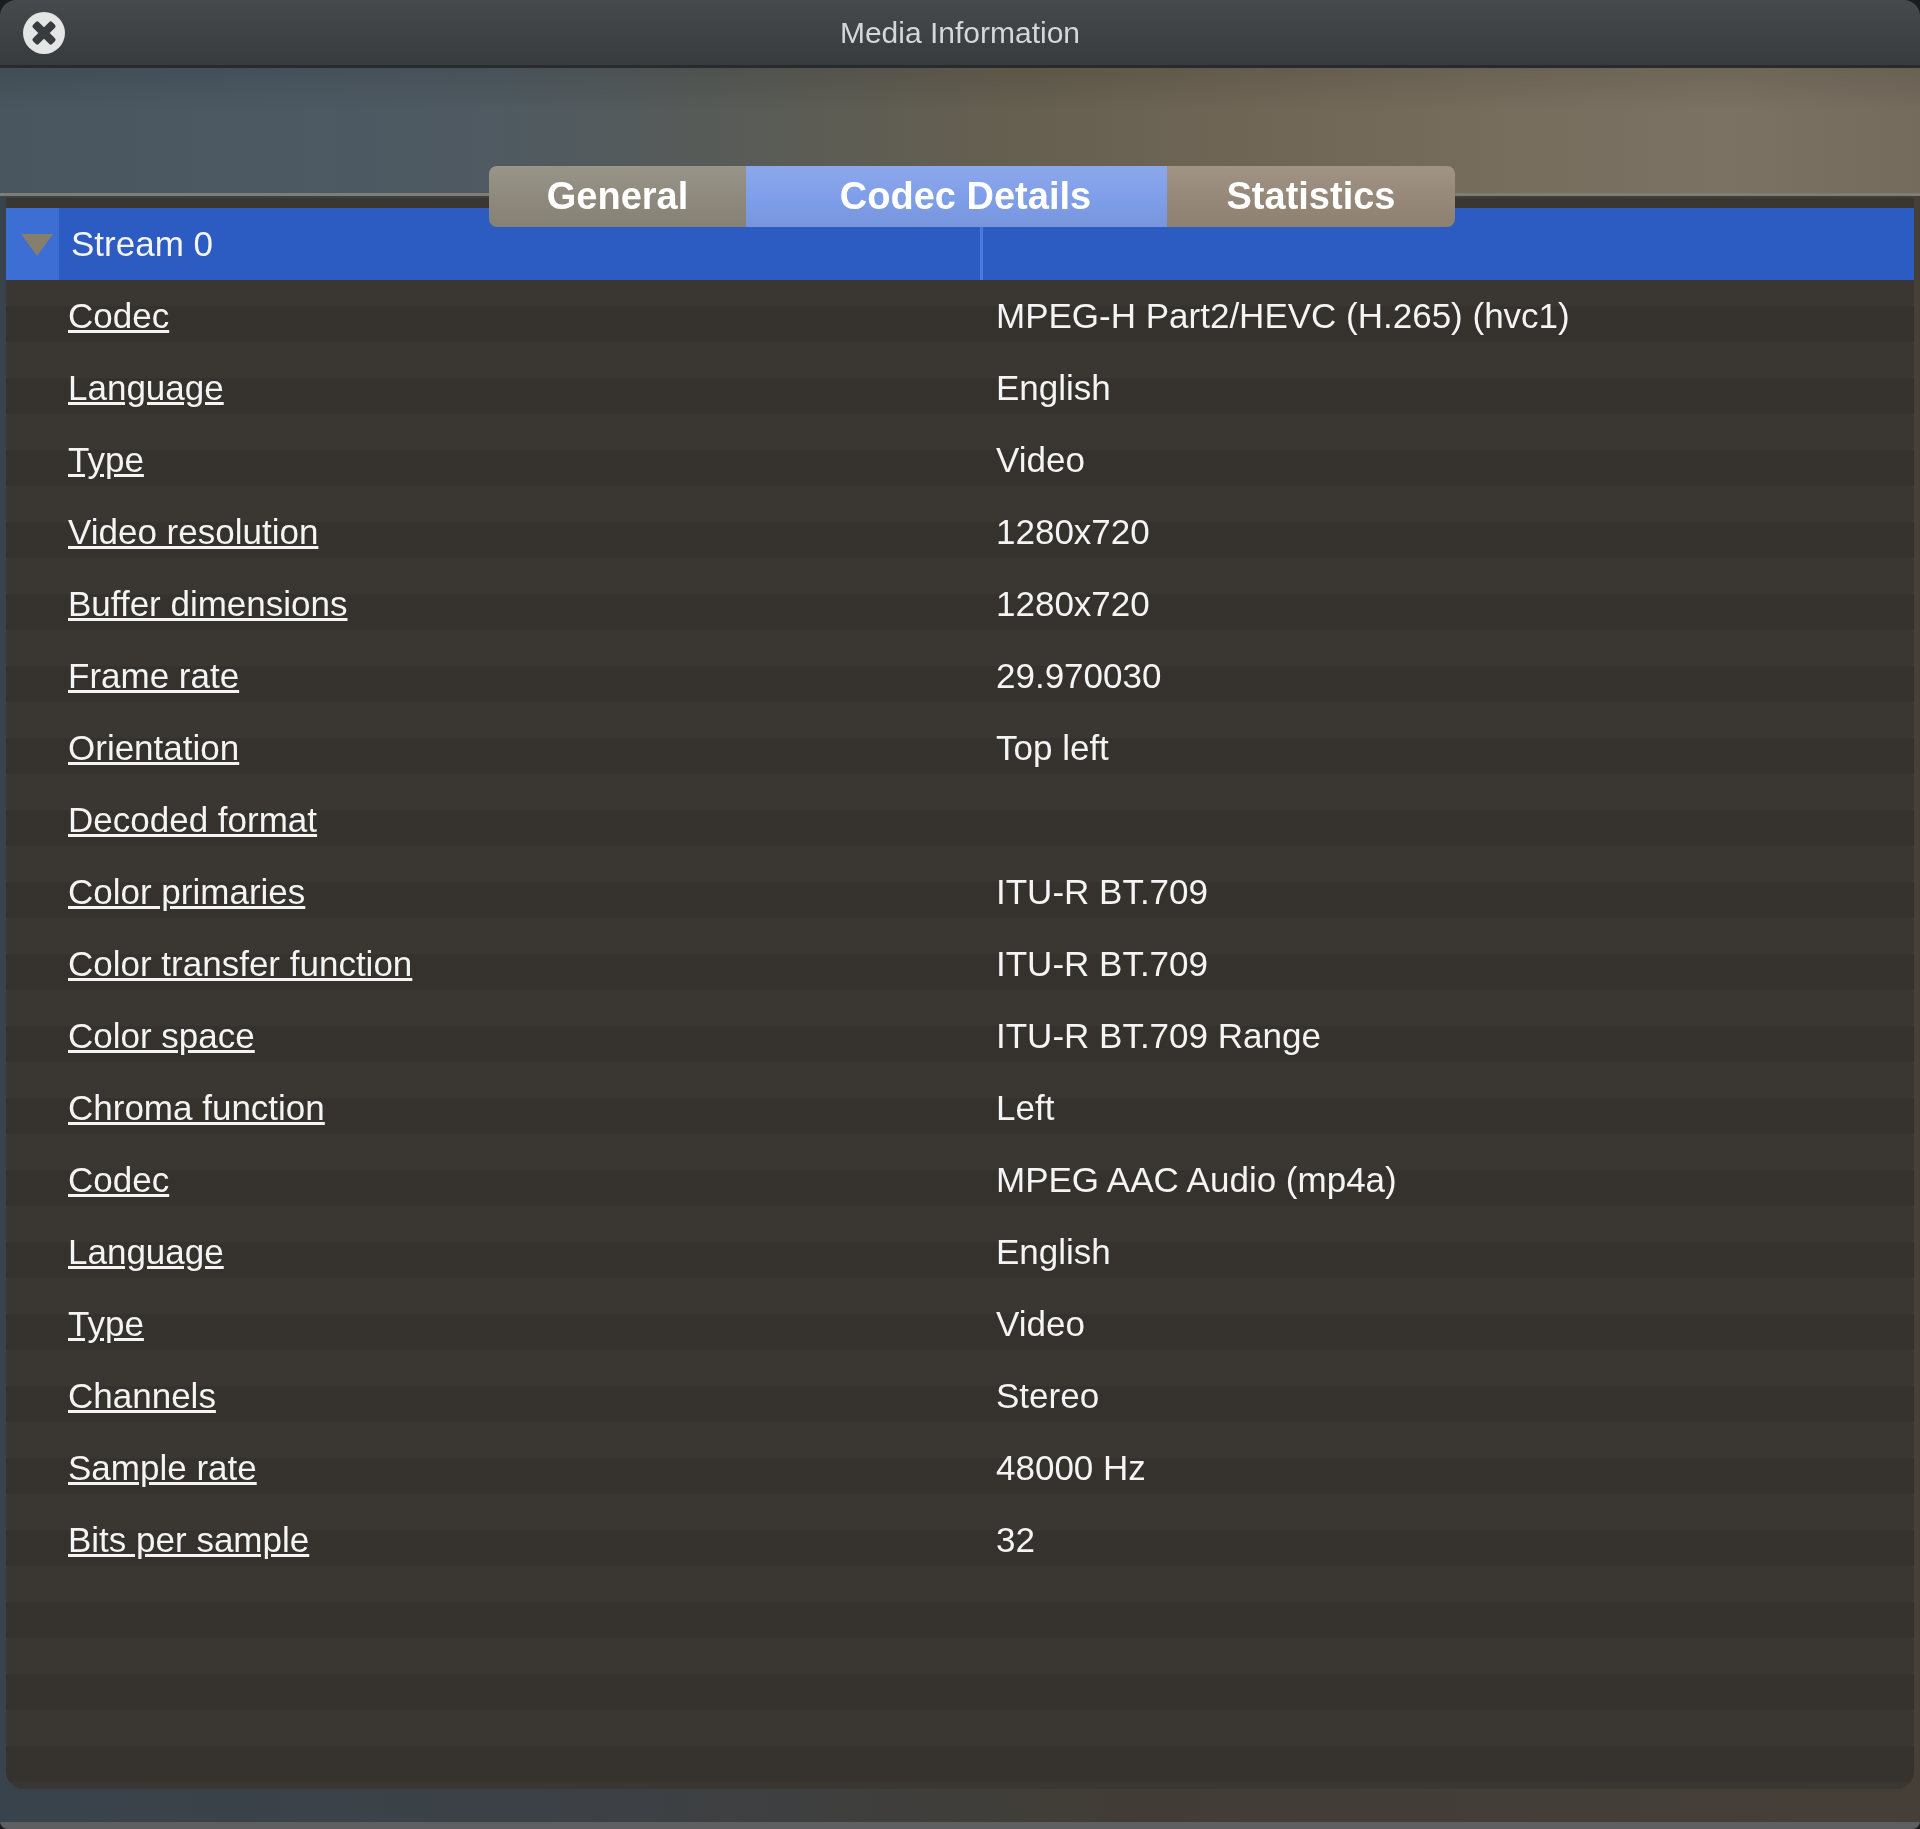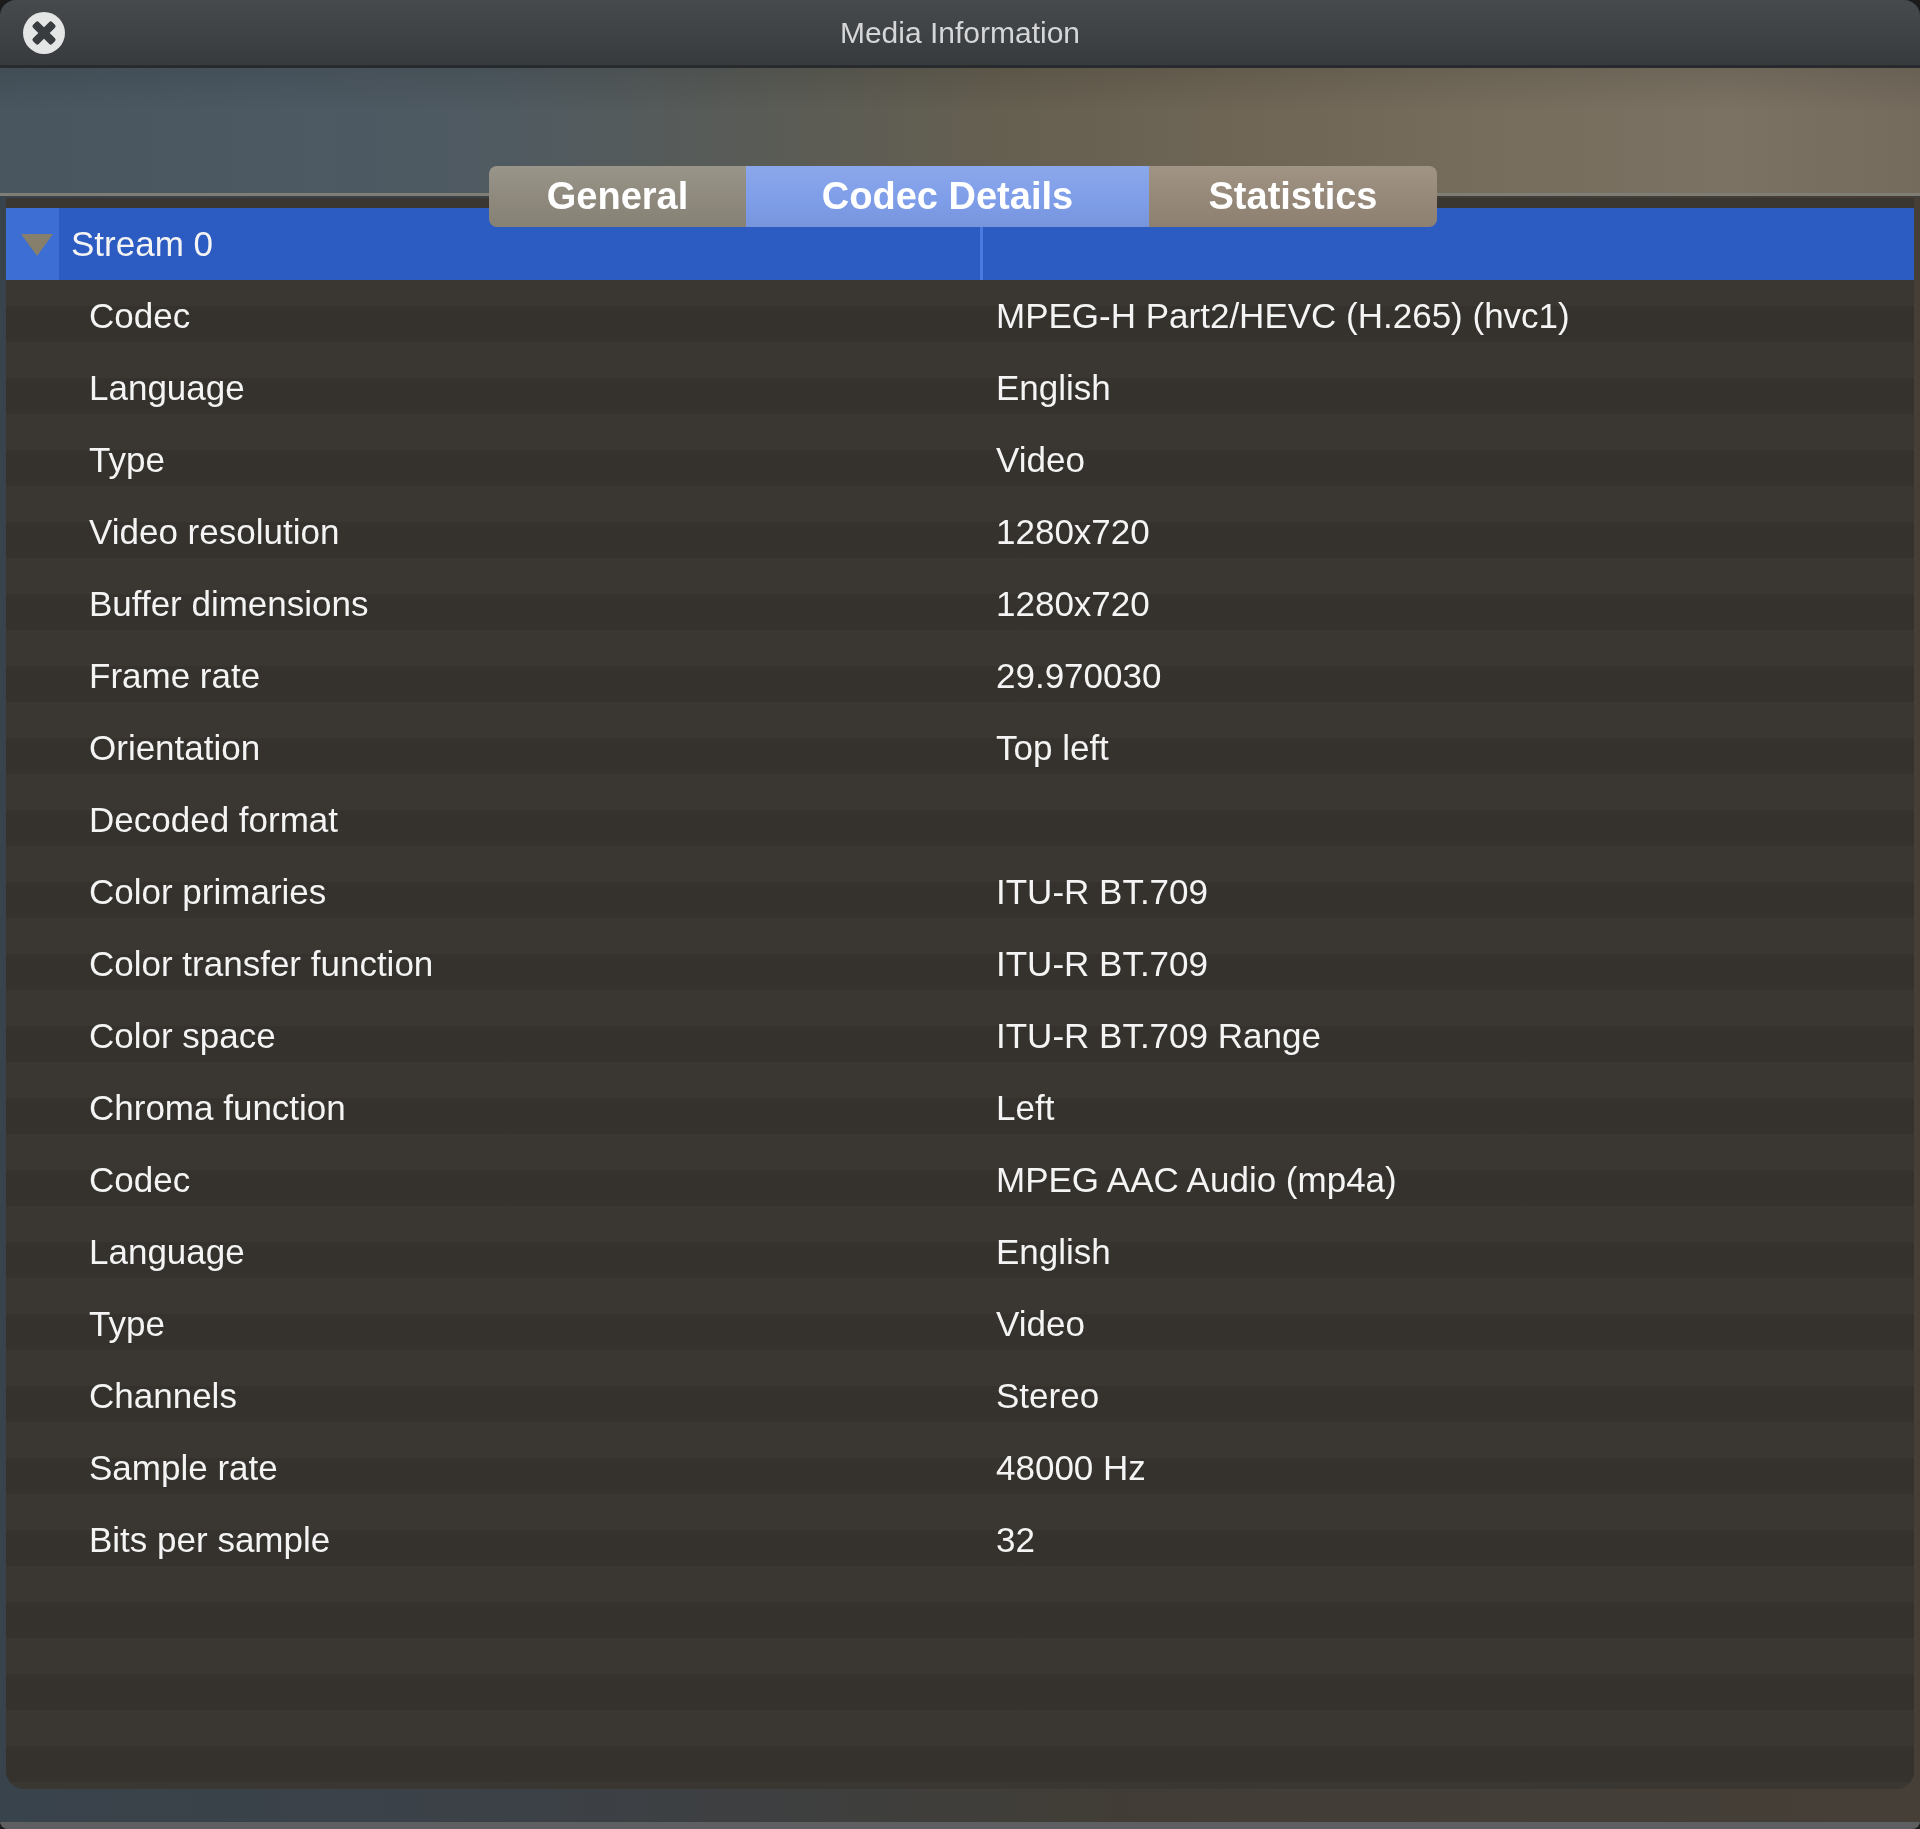--- a/index.html
+++ b/index.html
@@ -29,21 +29,21 @@
              linear-gradient(90deg,#49565f 0%,#4c5963 14%,#4f5a61 26%,#585b57 38%,
                              #655f50 52%,#6e6555 64%,#766d5d 78%,#7b7263 90%,#746b5d 100%);
            border-bottom:3px solid #7f7e76;box-sizing:border-box;}
 
   .tabs{position:absolute;left:489px;top:98px;height:61px;display:flex;
         border-radius:8px;overflow:hidden;}
   .tab{display:flex;align-items:center;justify-content:center;
        color:#fff;font-size:38px;font-weight:600;cursor:default;
        background-image:linear-gradient(rgba(255,255,255,.10),rgba(255,255,255,0) 55%,rgba(0,0,0,.06));}
   .tab-general{width:257px;background-color:#8e897c;}
-  .tab-codec{width:403px;background-color:#8f8375;}
+  .tab-codec{width:403px;background-color:#8f8375;padding-left:18px;}
   .tab-stats{width:288px;background-color:#968878;}
   .tab.active{background-color:var(--tab-active,#7f9ee9);}
 
   
   .content-bg{position:absolute;left:0;top:196px;width:100%;bottom:0;
               background:linear-gradient(90deg,#39434b 0%,#3c4147 28%,#413d36 58%,#453f38 100%);}
   .bottom-edge{position:absolute;left:0;bottom:0;width:100%;height:7px;background:#5e5f60;}
 
   
   .tree{position:absolute;left:6px;top:198px;width:1908px;height:1591px;
@@ -51,21 +51,21 @@
   .tree::before{content:"";position:absolute;inset:0;pointer-events:none;
         background:repeating-linear-gradient(to bottom,
           rgba(255,255,255,.015) 0 36px, rgba(0,0,0,.03) 36px 72px);}
   .rows{position:absolute;left:0;top:10px;width:100%;}
   .row{position:relative;height:72px;display:flex;align-items:center;
        color:#f4f4f4;font-size:35px;font-weight:400;}
   .col-label{width:974px;flex:none;position:relative;display:flex;align-items:center;height:100%;}
   .col-value{flex:1;padding-left:16px;white-space:nowrap;}
   .row-label{white-space:nowrap;}
   .row.header .row-label{margin-left:65px;}
-  .row.item .row-label{margin-left:83px;}
+  .row.item .row-label{margin-left:62px;text-decoration:underline;}
 
   .disclosure{position:absolute;left:15px;top:50%;transform:translateY(-46%);
        width:0;height:0;border-left:16px solid transparent;border-right:16px solid transparent;
        border-top:22px solid #8f8d85;}
   .row.selected .disclosure{border-top-color:#867f6b;}
 
   .row.selected{background:var(--selection,#2c5cc2);}
   .row.selected::before{content:"";position:absolute;left:0;top:0;width:53px;height:100%;
        background:var(--selection-branch,#3c6ed4);}
   .row.selected::after{content:"";position:absolute;left:974px;top:0;width:3px;height:100%;

